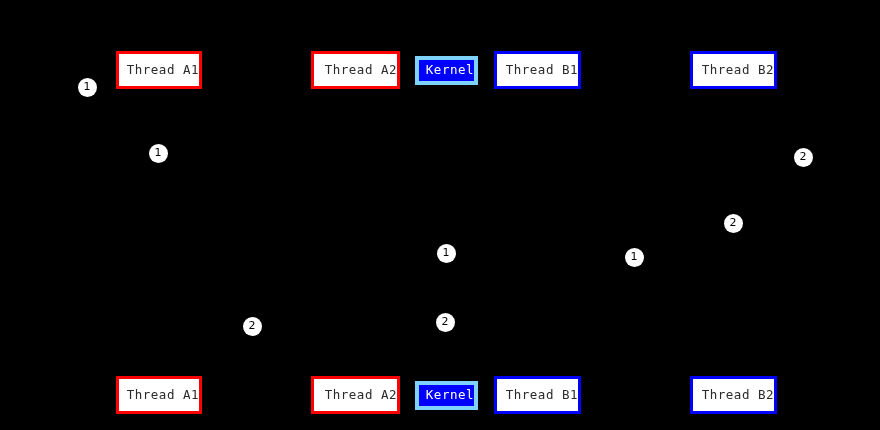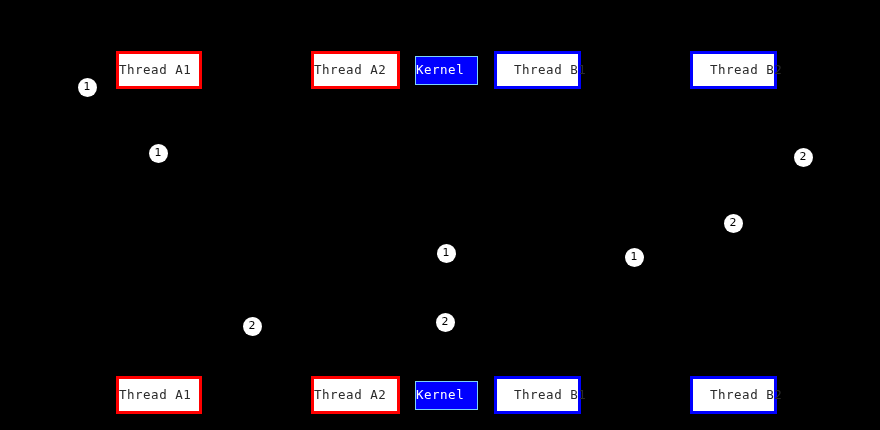--- a/index.html
+++ b/index.html
@@ -15,41 +15,41 @@
     overflow: hidden;
     font-family: "DejaVu Sans Mono", "Liberation Mono", monospace;
   }
 
   
   .participant-box {
     position: absolute;
     box-sizing: border-box;
     display: flex;
     align-items: center;
-    justify-content: flex-start;
+    justify-content: flex-end;
     font-family: "DejaVu Sans Mono", "Liberation Mono", monospace;
     font-size: 12.5px;
     letter-spacing: 0.5px;
     white-space: nowrap;
     line-height: 1;
   }
   .participant-box.style-red {
     background: #ffffff;
     border: 3px solid #ff0000;
     color: #2b2b2b;
   }
   .participant-box.style-blue {
     background: #ffffff;
     border: 3px solid #0000ff;
     color: #2b2b2b;
     padding-left: 17px;
   }
   .participant-box.style-bluefill {
     background: #0000ff;
-    border: 1px solid #7dd3fc;
+    border: 4px solid #7dd3fc;
     color: #ffffff;
   }
 
   
   .lifeline {
     position: absolute;
     width: 1px;
     background: #000000;
   }
 

